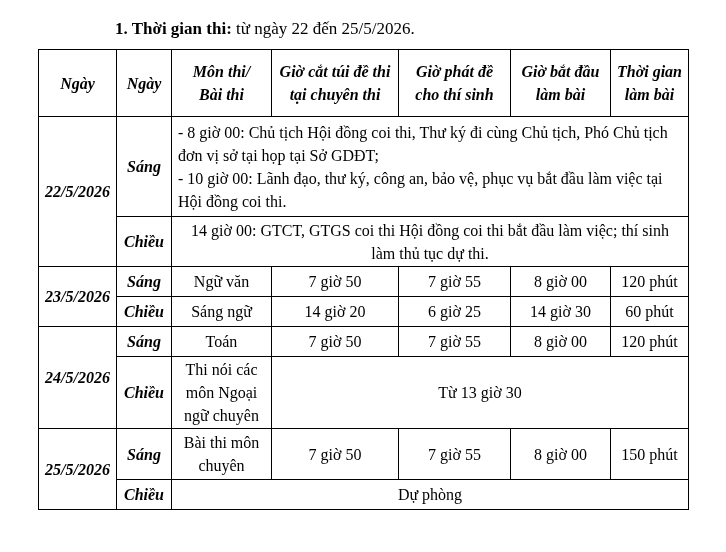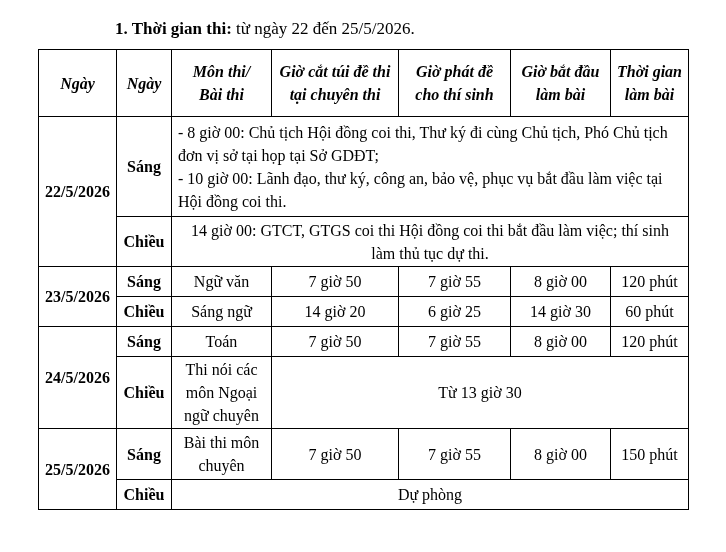--- a/index.html
+++ b/index.html
@@ -32,21 +32,21 @@
     border: 1px solid #000000;
     font-size: 16px;
     line-height: 23px;
     text-align: center;
     vertical-align: middle;
     padding: 1px 4px;
     overflow: hidden;
   }
   .schedule th { font-weight: bold; padding: 1px 2px; }
   .schedule th span { display: block; }
-  .b { font-weight: bold; }
+  .b { font-weight: bold; font-style: italic; }
   .left { text-align: left; padding-left: 6px !important; padding-right: 6px !important; }
 
   
   tr.rh-head { height: 67px; font-style: italic; }
   tr.rh-d1m  { height: 100px; }
   tr.rh-d1a  { height: 50px; }
   tr.rh-std  { height: 30px; }
   tr.rh-d3a  { height: 71px; }
   tr.rh-d4m  { height: 51px; }
   tr.rh-d4a  { height: 30px; }

